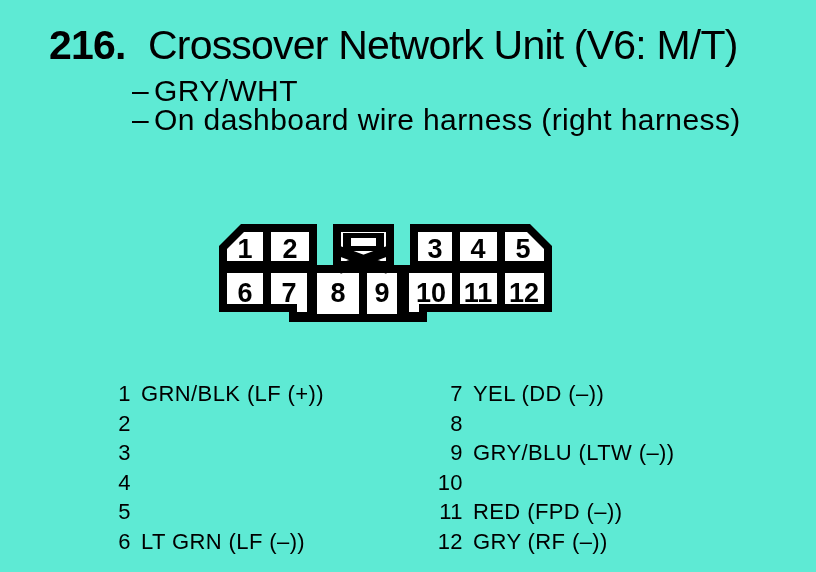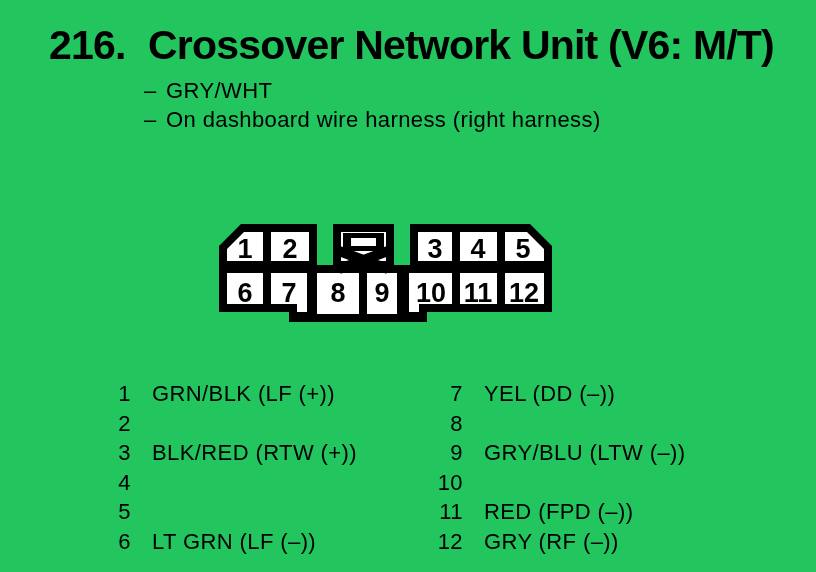--- a/index.html
+++ b/index.html
@@ -1,20 +1,20 @@
 <!DOCTYPE html>
 <html><head>
 <meta charset="utf-8">
 <style>
   html, body { margin: 0; padding: 0; background: #fff; }
   .page {
     position: relative;
     width: 816px;
     height: 572px;
-    background: #22c55e;
+    background: #5eead4;
     color: #000000;
     font-family: "Liberation Sans", sans-serif;
     overflow: hidden;
   }
 
   
   .section-number {
     position: absolute;
     left: 49px;
     top: 25px;
@@ -23,32 +23,32 @@
     letter-spacing: -0.8px;
     line-height: 1;
     white-space: nowrap;
   }
   .page-title {
     position: absolute;
     left: 148px;
     top: 25px;
     margin: 0;
     font-size: 41px;
-    font-weight: bold;
+    font-weight: normal;
     letter-spacing: -0.8px;
     line-height: 1;
     white-space: nowrap;
   }
 
   
   .notes {
     position: absolute;
-    left: 144px;
+    left: 132px;
     top: 76px;
-    font-size: 22px;
+    font-size: 30px;
     letter-spacing: 0.4px;
     line-height: 29px;
   }
   .note-line { white-space: nowrap; }
   .note-dash { display: inline-block; width: 22px; }
 
   
   .connector {
     position: absolute;
     left: 217px;
@@ -66,21 +66,21 @@
     position: absolute;
     top: 379px;
     font-size: 22px;
     letter-spacing: 0.4px;
     line-height: 29.6px;
   }
   .pin-col-left  { left: 101px; }
   .pin-col-right { left: 433px; }
   .pin-row { display: flex; white-space: nowrap; }
   .pin-num { display: inline-block; width: 30px; text-align: right; }
-  .pin-label { margin-left: 21px; }
+  .pin-label { margin-left: 10px; }
 </style>
 </head>
 <body>
 
 <div class="page">
 
   <span class="section-number">216.</span>
   <h1 class="page-title">Crossover Network Unit (V6: M/T)</h1>
 
   <div class="notes">
@@ -140,21 +140,20 @@
   <div class="pin-col pin-col-left">
     <div class="pin-row">
         <span class="pin-num">1</span>
         <span class="pin-label">GRN/BLK (LF (+))</span>
       </div>
     <div class="pin-row">
         <span class="pin-num">2</span>
       </div>
     <div class="pin-row">
         <span class="pin-num">3</span>
-        <span class="pin-label">BLK/RED (RTW (+))</span>
       </div>
     <div class="pin-row">
         <span class="pin-num">4</span>
       </div>
     <div class="pin-row">
         <span class="pin-num">5</span>
       </div>
     <div class="pin-row">
         <span class="pin-num">6</span>
         <span class="pin-label">LT GRN (LF (–))</span>

